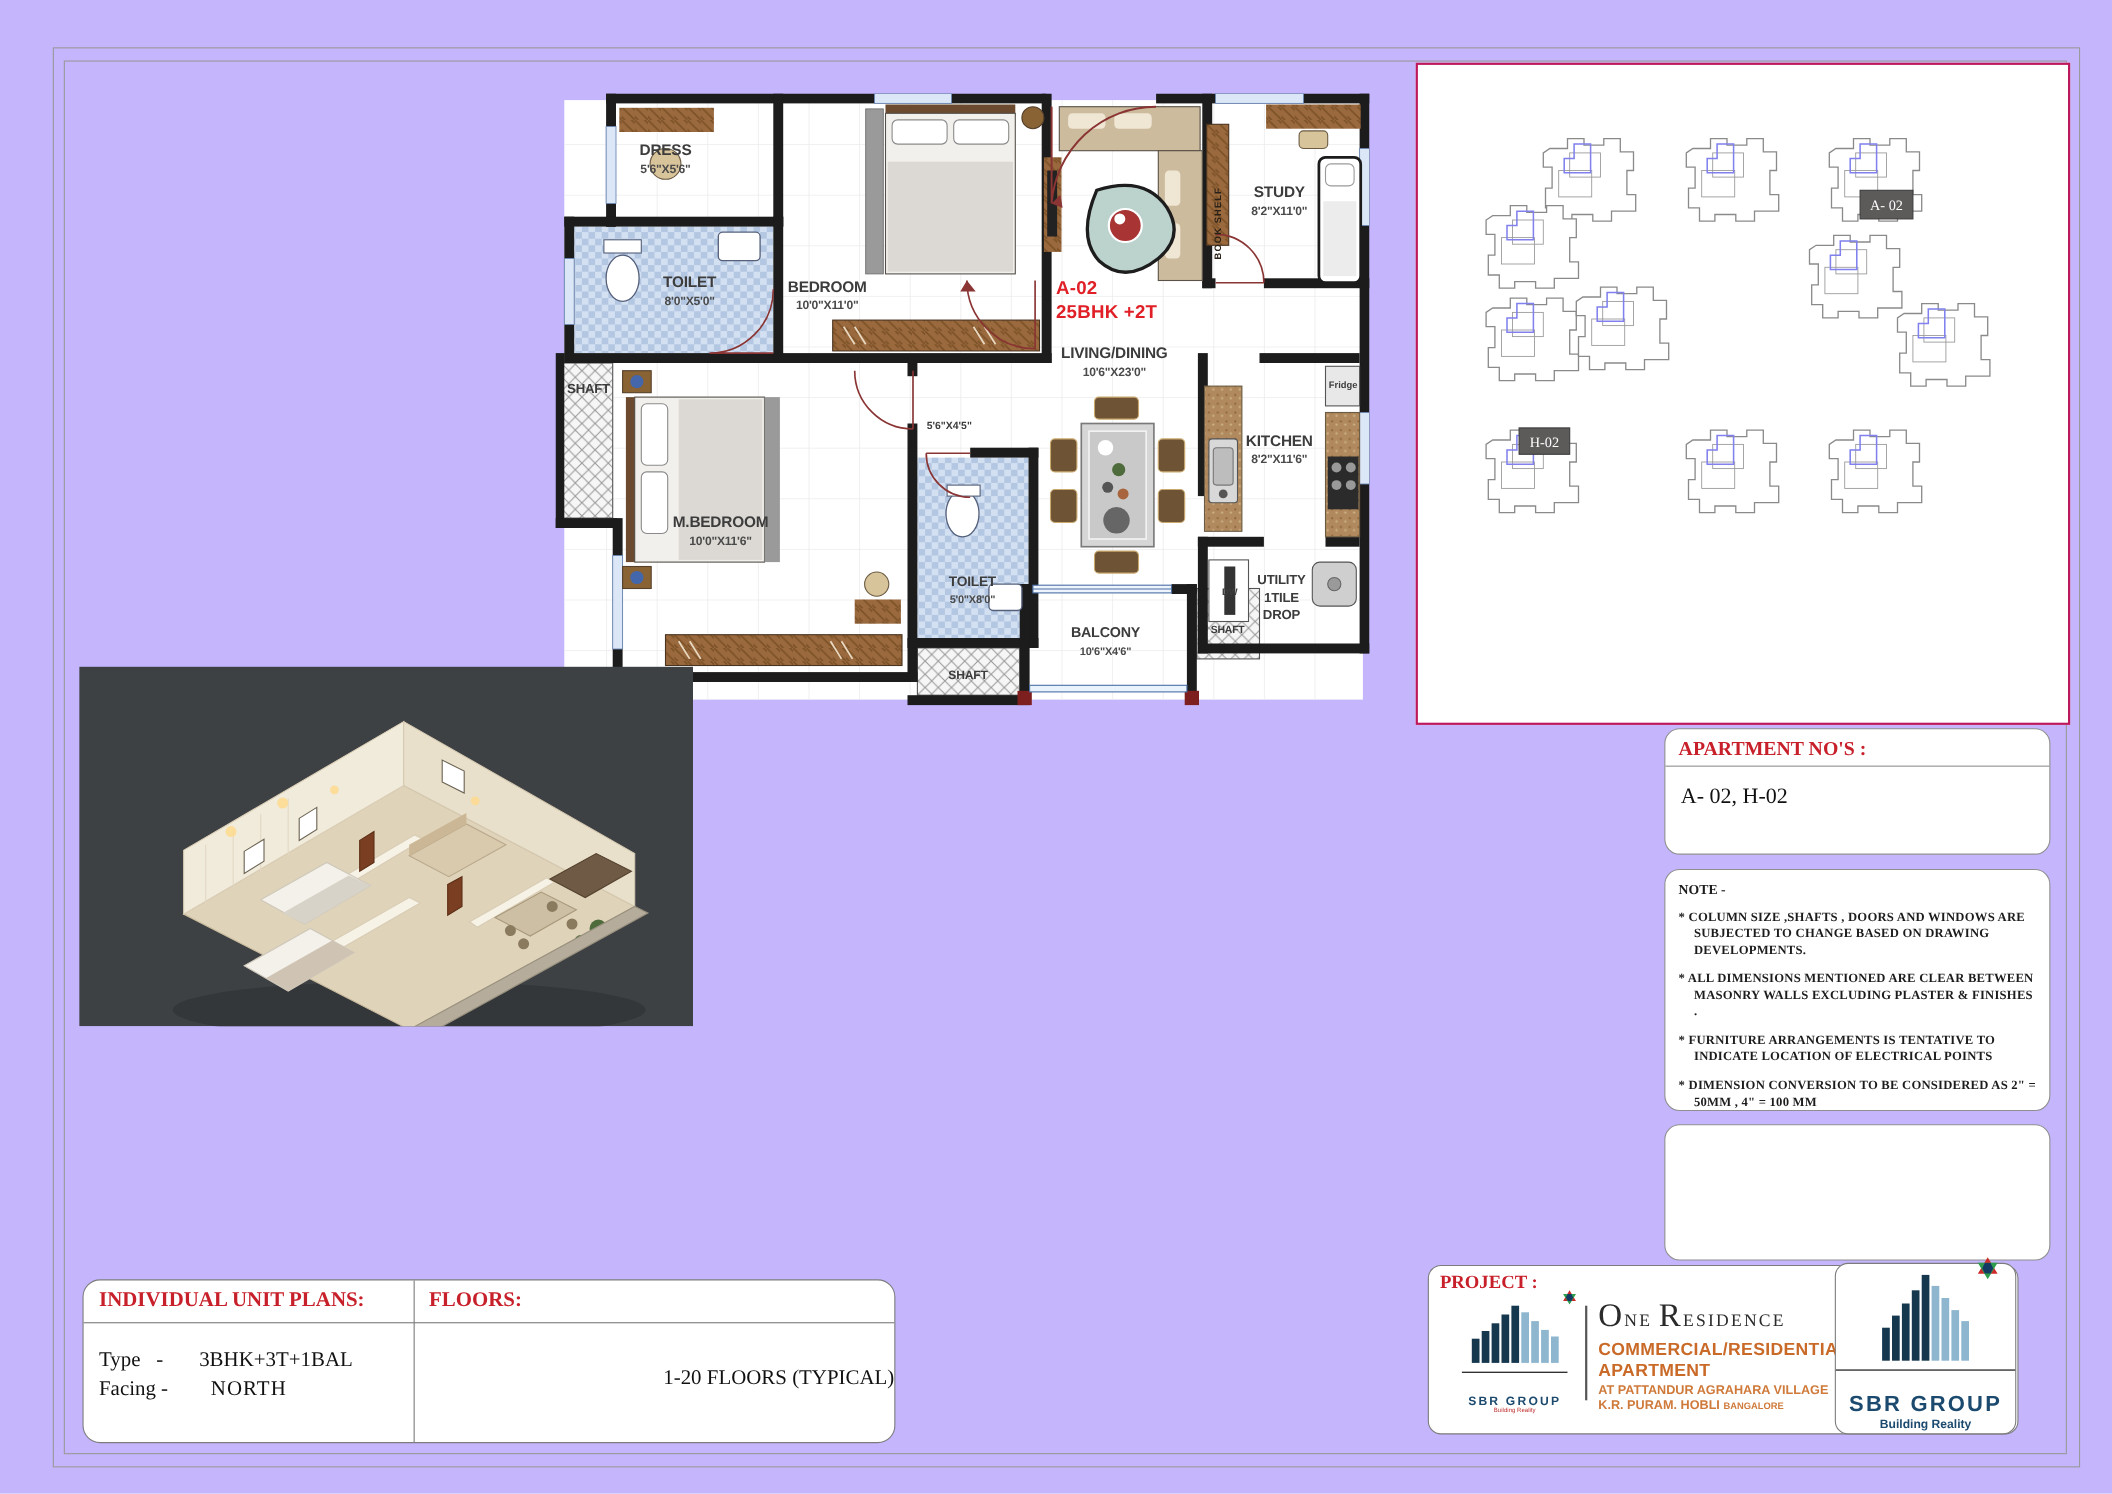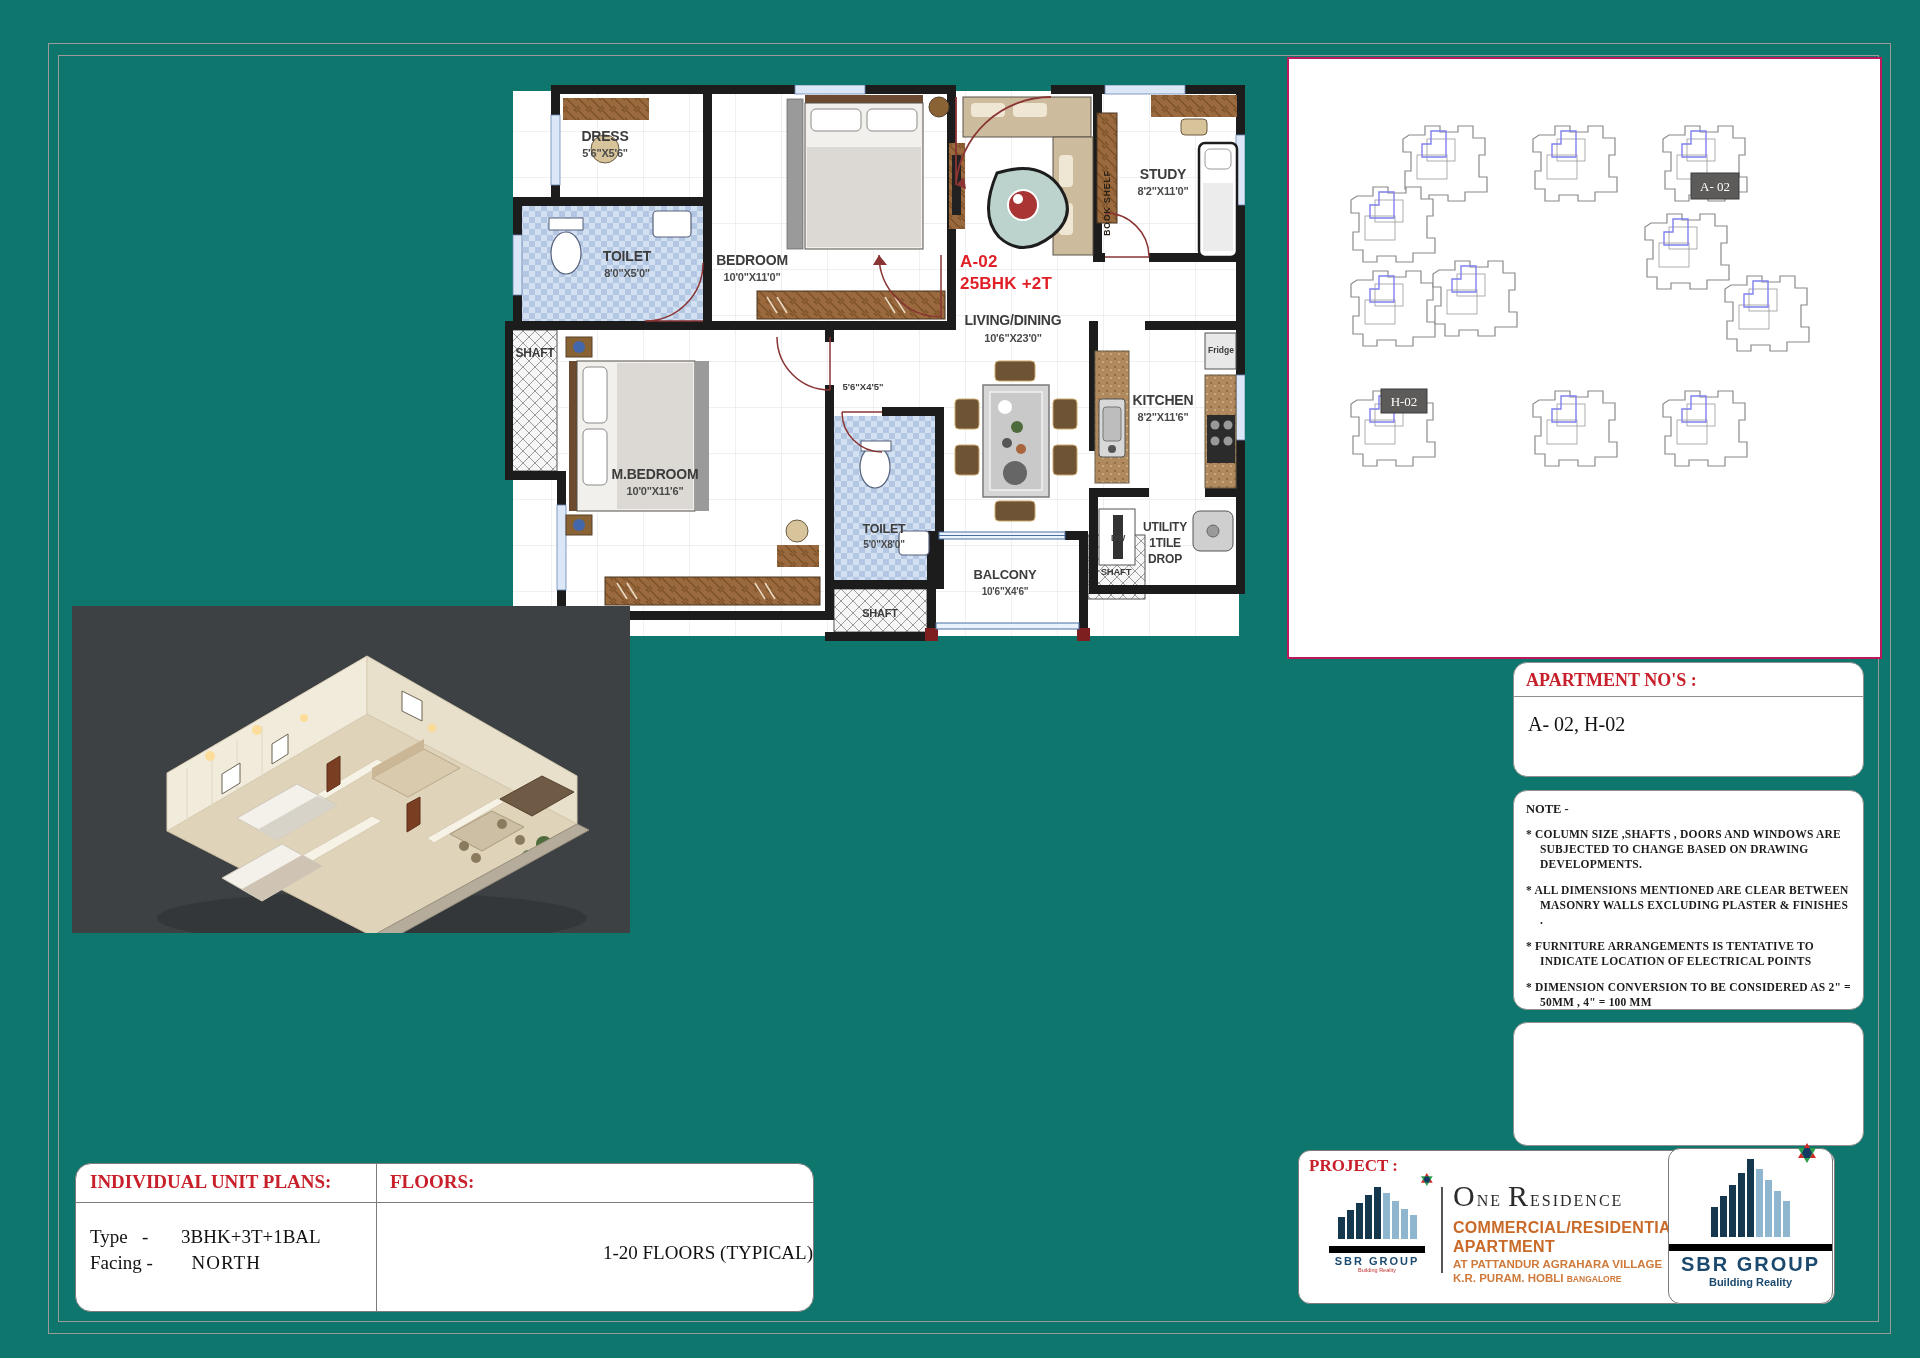--- a/index.html
+++ b/index.html
@@ -1,16 +1,16 @@
 <!DOCTYPE html>
 <html><head>
 <meta charset="utf-8">
 <style>
   html,body{margin:0;padding:0;background:#ffffff;}
-  .page{position:relative;width:1920px;height:1358px;background:#0f766e;
+  .page{position:relative;width:1920px;height:1358px;background:#c4b5fd;
         font-family:"Liberation Serif",serif;overflow:hidden;}
   .frame{position:absolute;border:1.5px solid #9a9a9a;}
   .frame.outer{left:48px;top:43px;right:29px;bottom:24px;}
   .frame.inner{left:58px;top:55px;right:41px;bottom:36px;}
 
   
   .keyplan-panel{position:absolute;left:1287px;top:57px;width:591px;height:598px;
                  border:2px solid #be185d;background:#fff;}
   .keyplan-title{position:absolute;bottom:8px;left:0;width:100%;text-align:center;
                  color:#c8202a;font-size:24px;font-weight:bold;letter-spacing:.5px;}
@@ -47,21 +47,21 @@
   .sbr-bars i.d{background:#16384f;}
   .sbr-bars i.l{background:#8fb6cf;}
   .sbr-star{position:absolute;}
   .tri-up{width:0;height:0;border-left:9px solid transparent;border-right:9px solid transparent;
           border-bottom:15px solid #cf2a2a;position:absolute;left:0;top:0;}
   .tri-dn{width:0;height:0;border-left:9px solid transparent;border-right:9px solid transparent;
           border-top:15px solid #2f9e4c;position:absolute;left:0;top:5px;}
   .hex{position:absolute;left:4px;top:5px;width:10px;height:10px;background:#123a63;
        clip-path:polygon(25% 0,75% 0,100% 50%,75% 100%,25% 100%,0 50%);}
   .sbr-name{color:#1c4a6e;font-family:"Liberation Sans",sans-serif;font-weight:bold;
-            letter-spacing:2px;border-top:7px solid #000000;margin-top:3px;padding-top:2px;}
+            letter-spacing:2px;border-top:1px solid #000000;margin-top:3px;padding-top:20px;}
   .sbr-tag{color:#1c4a6e;font-family:"Liberation Sans",sans-serif;}
 
   
   .oner{color:#2b2b2b;letter-spacing:2px;white-space:nowrap;}
   .oner .big{font-size:30px;}
   .oner .sm{font-size:16px;}
   .proj-type{color:#c96a28;font-family:"Liberation Sans",sans-serif;font-weight:bold;
              font-size:16px;line-height:1.15;letter-spacing:.3px;}
   .proj-addr{color:#cf7a3a;font-family:"Liberation Sans",sans-serif;font-weight:bold;
              font-size:11.5px;line-height:1.25;}

